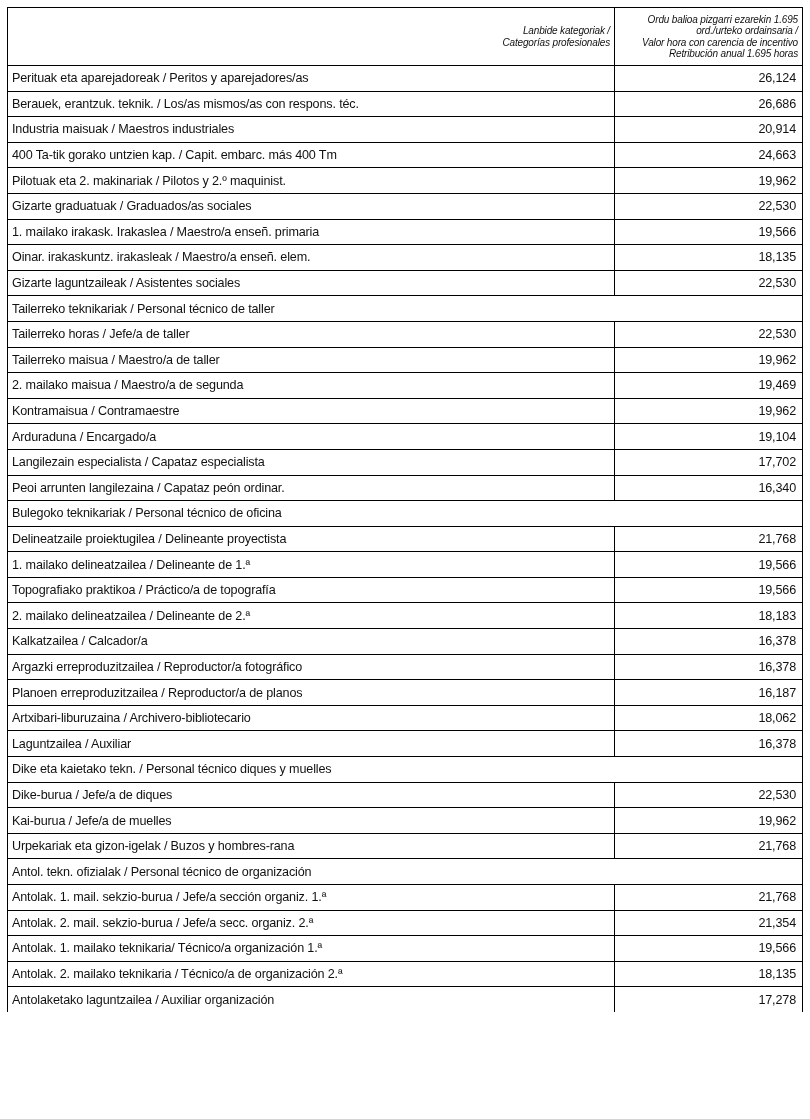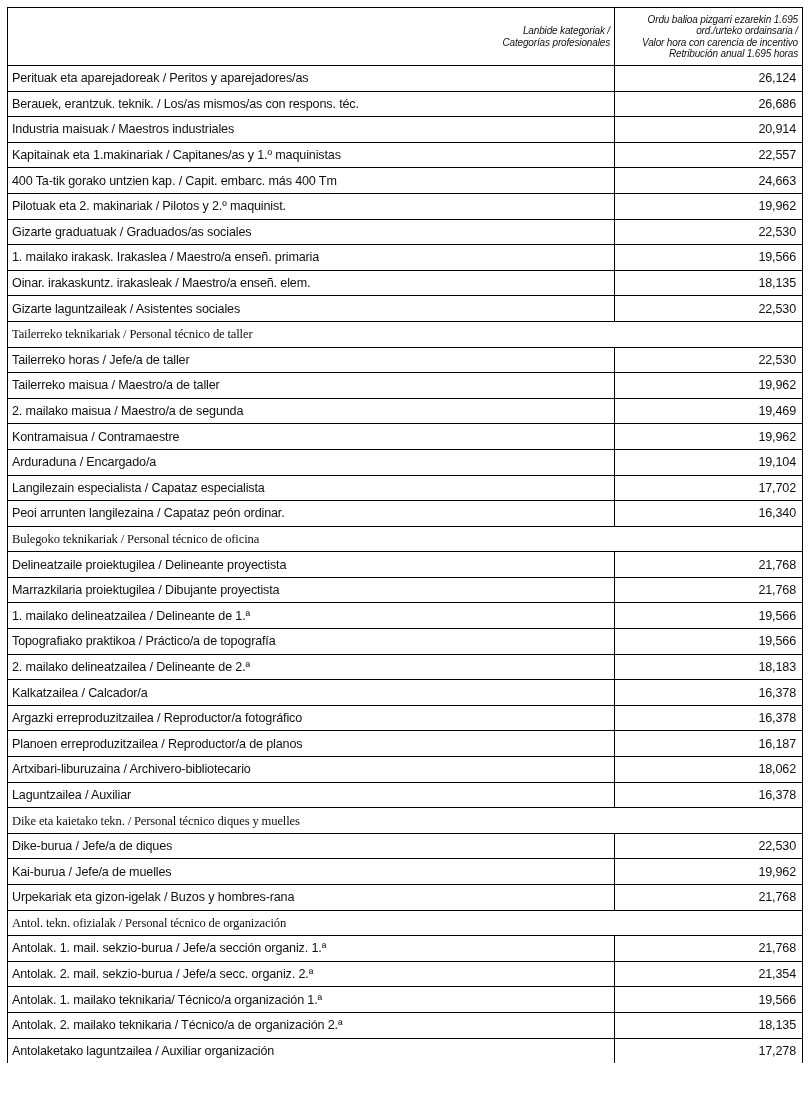--- a/index.html
+++ b/index.html
@@ -11,21 +11,21 @@
   }
   .tbl col.c1 { width: 607px; }
   .tbl col.c2 { width: 188px; }
   .tbl td, .tbl th {
     border: 1.3px solid #000; padding: 0 4px; height: 24.6px;
     font-size: 12.6px; font-weight: normal; line-height: 14px;
     white-space: nowrap; overflow: hidden; letter-spacing: -0.15px;
   }
   .tbl th { height: 57px; font-style: italic; font-size: 10px; line-height: 11.5px; text-align: right; }
   .tbl td.val { text-align: right; padding-right: 6px; margin-left: 18px; }
-  .tbl tr.section td { border-right: 1.3px solid #000; font-family: Liberation Serif, serif; }
+  .tbl tr.section td { border-right: 1.3px solid #000; }
   .tbl tr:last-child td { border-bottom: none; }
 </style>
 </head>
 <body>
 
 <table class="tbl">
   <colgroup>
       <col class="c1">
       <col class="c2">
     </colgroup>
@@ -48,24 +48,20 @@
         <td>Perituak eta aparejadoreak / Peritos y aparejadores/as</td>
         <td class="val">26,124</td>
       </tr>
       <tr>
         <td>Berauek, erantzuk. teknik. / Los/as mismos/as con respons. téc.</td>
         <td class="val">26,686</td>
       </tr>
       <tr>
         <td>Industria maisuak / Maestros industriales</td>
         <td class="val">20,914</td>
-      </tr>
-      <tr>
-        <td>Kapitainak eta 1.makinariak / Capitanes/as y 1.º maquinistas</td>
-        <td class="val">22,557</td>
       </tr>
       <tr>
         <td>400 Ta-tik gorako untzien kap. / Capit. embarc. más 400 Tm</td>
         <td class="val">24,663</td>
       </tr>
       <tr>
         <td>Pilotuak eta 2. makinariak / Pilotos y 2.º maquinist.</td>
         <td class="val">19,962</td>
       </tr>
       <tr>
@@ -113,24 +109,20 @@
       </tr>
       <tr>
         <td>Peoi arrunten langilezaina / Capataz peón ordinar.</td>
         <td class="val">16,340</td>
       </tr>
       <tr class="section">
         <td colspan="2">Bulegoko teknikariak / Personal técnico de oficina</td>
       </tr>
       <tr>
         <td>Delineatzaile proiektugilea / Delineante proyectista</td>
-        <td class="val">21,768</td>
-      </tr>
-      <tr>
-        <td>Marrazkilaria proiektugilea / Dibujante proyectista</td>
         <td class="val">21,768</td>
       </tr>
       <tr>
         <td>1. mailako delineatzailea / Delineante de 1.ª</td>
         <td class="val">19,566</td>
       </tr>
       <tr>
         <td>Topografiako praktikoa / Práctico/a de topografía</td>
         <td class="val">19,566</td>
       </tr>

